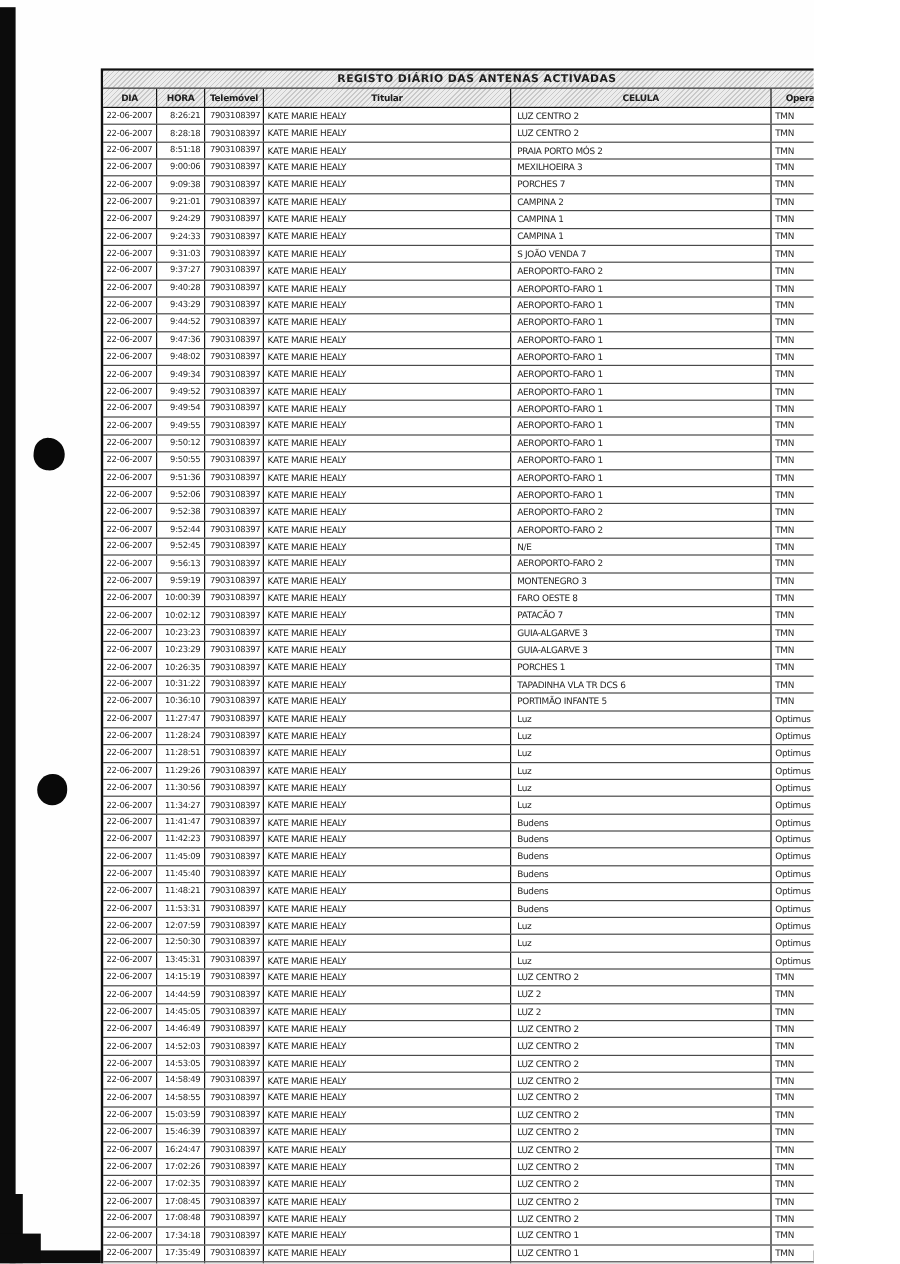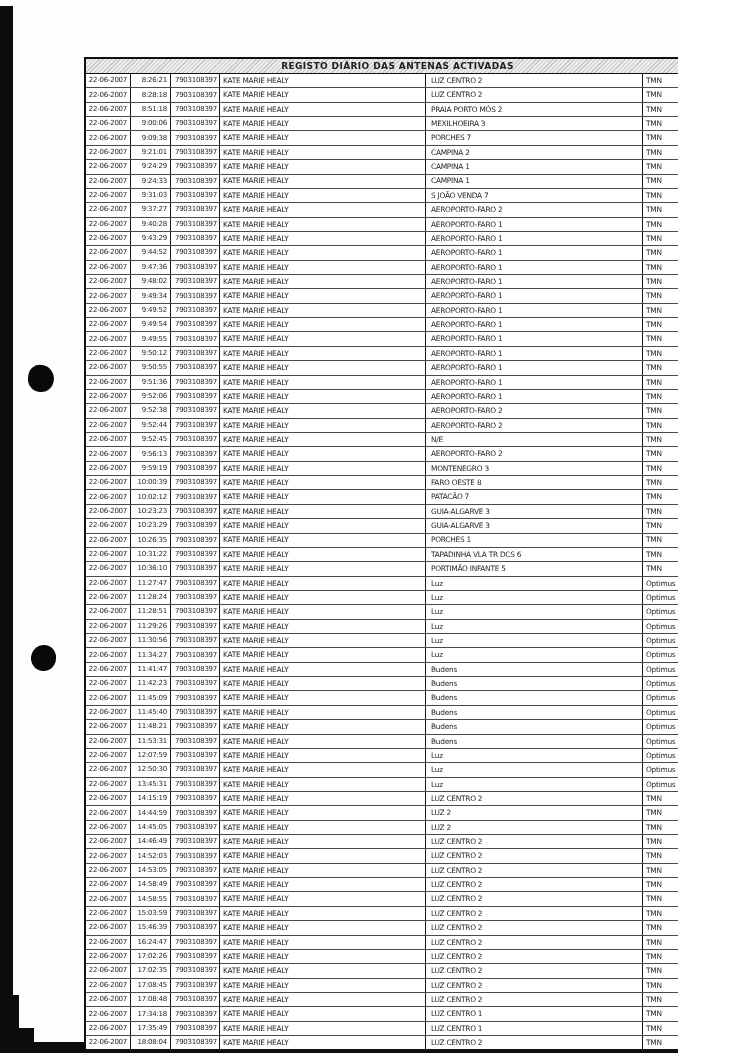--- a/index.html
+++ b/index.html
@@ -56,20 +56,28 @@
   <div class="hole hole-1"></div>
   <div class="hole hole-2"></div>
 
   <div class="watermark">
     <div>PÚBLICO DE PORTIMÃO</div>
     <div>PROIBIDA A REPRODUÇÃO</div>
   </div>
 
   <div class="doc-table">
     <div class="t-title">REGISTO DIÁRIO DAS ANTENAS ACTIVADAS</div>
+    <div class="t-head">
+      <div class="cell">DIA</div>
+      <div class="cell">HORA</div>
+      <div class="cell">Telemóvel</div>
+      <div class="cell">Titular</div>
+      <div class="cell">CELULA</div>
+      <div class="cell">Operadora</div>
+    </div>
     <div id="table-body">
         <div class="t-row">
           <div class="cell c-dia">22-06-2007</div>
           <div class="cell c-hora">8:26:21</div>
           <div class="cell c-tel">7903108397</div>
           <div class="cell c-tit">KATE MARIE HEALY</div>
           <div class="cell c-cel">LUZ CENTRO 2</div>
           <div class="cell c-ope">TMN</div>
         </div>
         <div class="t-row">

